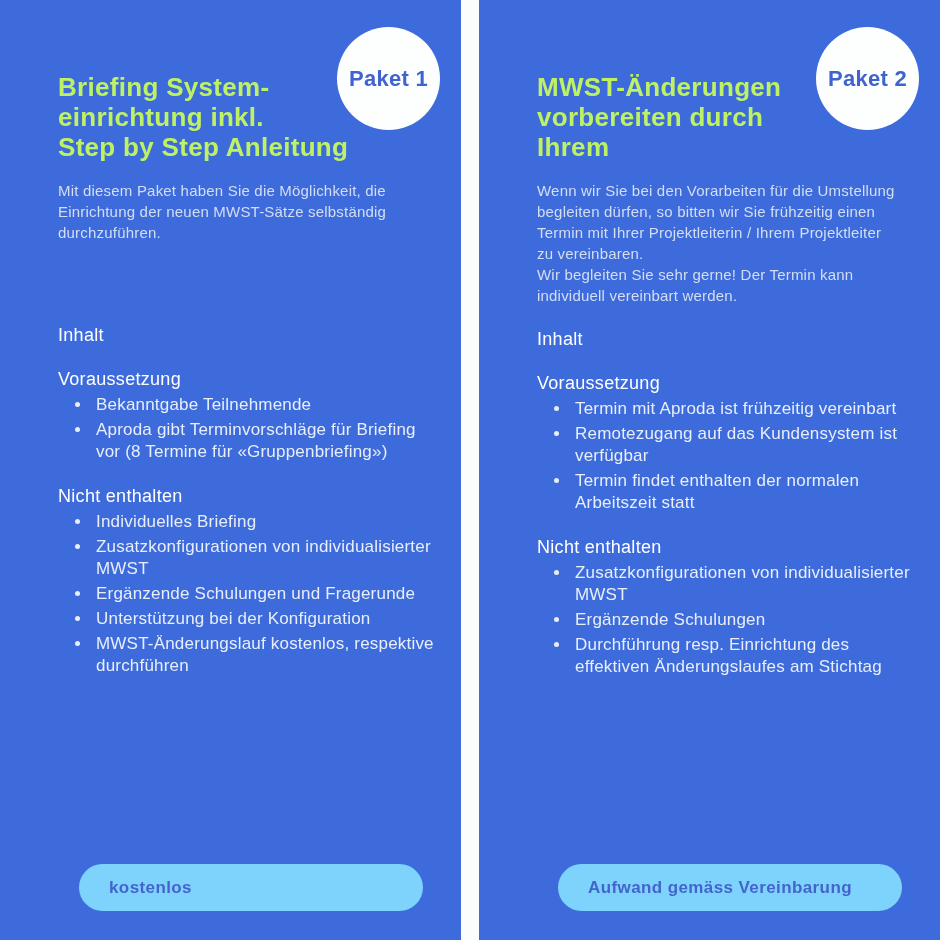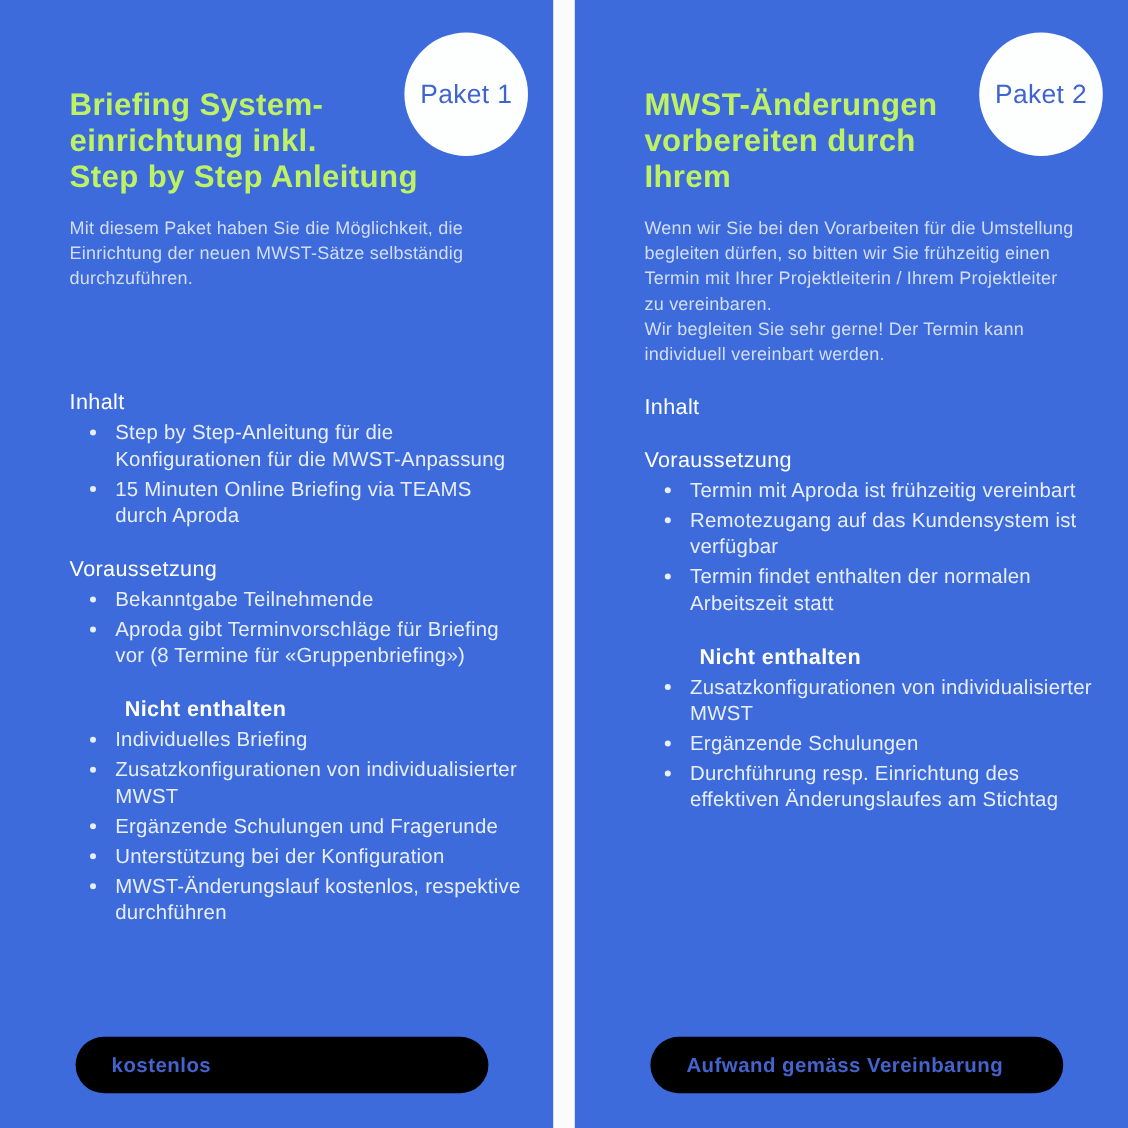--- a/index.html
+++ b/index.html
@@ -31,21 +31,21 @@
     top: 27px;
     right: 21px;
     width: 103px;
     height: 103px;
     border-radius: 50%;
     background: #fdfefe;
     display: flex;
     align-items: center;
     justify-content: center;
     color: #3f63cf;
-    font-weight: 400;
+    font-weight: 700;
     font-size: 22px;
     letter-spacing: 0.3px;
     z-index: 1;
   }
   .title {
     position: relative;
     z-index: 2;
     font-size: 26px;
     line-height: 1.15;
     font-weight: 700;
@@ -65,42 +65,42 @@
   }
   .section { margin-top: 22px; }
   .section:first-of-type { margin-top: 16px; }
   .section .heading {
     font-size: 18px;
     font-weight: 400;
     letter-spacing: 0.3px;
     color: #ffffff;
     line-height: 22px;
   }
-  .section.light .heading { font-weight: 700; margin-left: 46px; }
+  .section.light .heading { font-weight: 400; }
   .section ul {
     margin: 4px 0 0 0;
     padding-left: 34px;
     list-style: disc;
   }
   .section li {
     font-size: 17px;
     line-height: 22px;
     letter-spacing: 0.2px;
     color: #e8eefa;
     padding-left: 4px;
   }
   .section li + li { margin-top: 3px; }
   .section li::marker { color: #e8eefa; }
   .pill {
     position: absolute;
-    left: 63px;
+    left: 79px;
     bottom: 29px;
     width: 344px;
     height: 47px;
-    background: #000000;
+    background: #7dd3fc;
     border-radius: 25px;
     display: flex;
     align-items: center;
     padding-left: 30px;
     color: #4464cd;
     font-weight: 700;
     font-size: 17px;
     letter-spacing: 0.4px;
   }
 </style>
@@ -115,24 +115,20 @@
     </div>
 
     <h1 class="title">Briefing System-
 einrichtung inkl.
 Step by Step Anleitung</h1>
 
     <p class="desc">Mit diesem Paket haben Sie die Möglichkeit, die Einrichtung der neuen MWST-Sätze selbständig durchzuführen.</p>
 
     <div class="section">
       <div class="heading">Inhalt</div>
-      <ul>
-        <li>Step by Step-Anleitung für die Konfigurationen für die MWST-Anpassung</li>
-        <li>15 Minuten Online Briefing via TEAMS durch Aproda</li>
-      </ul>
     </div>
 
     <div class="section">
       <div class="heading">Voraussetzung</div>
       <ul>
         <li>Bekanntgabe Teilnehmende</li>
         <li>Aproda gibt Terminvorschläge für Briefing vor (8 Termine für «Gruppenbriefing»)</li>
       </ul>
     </div>
 

